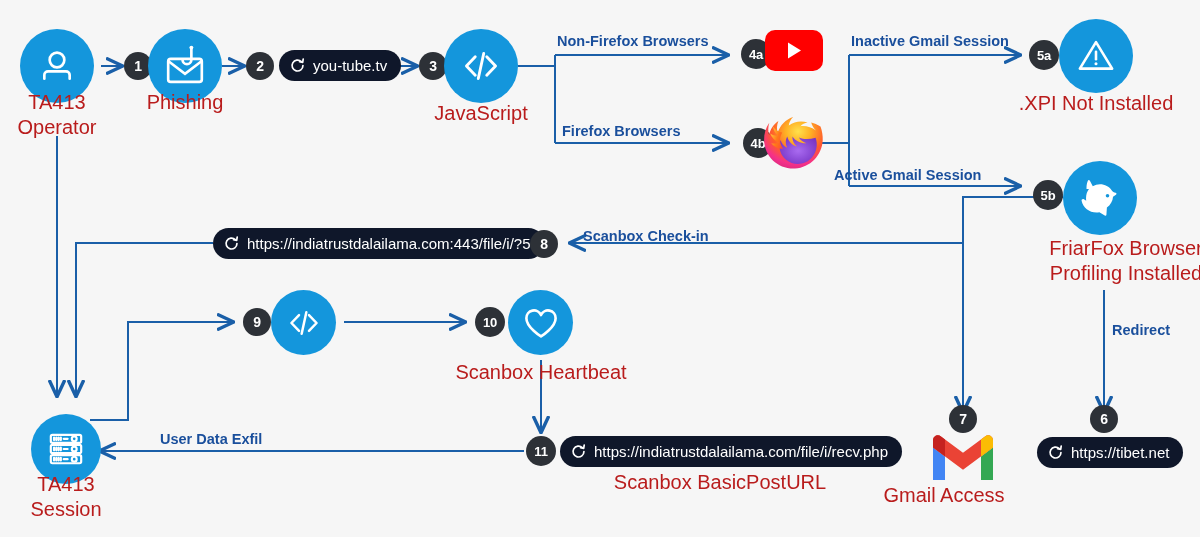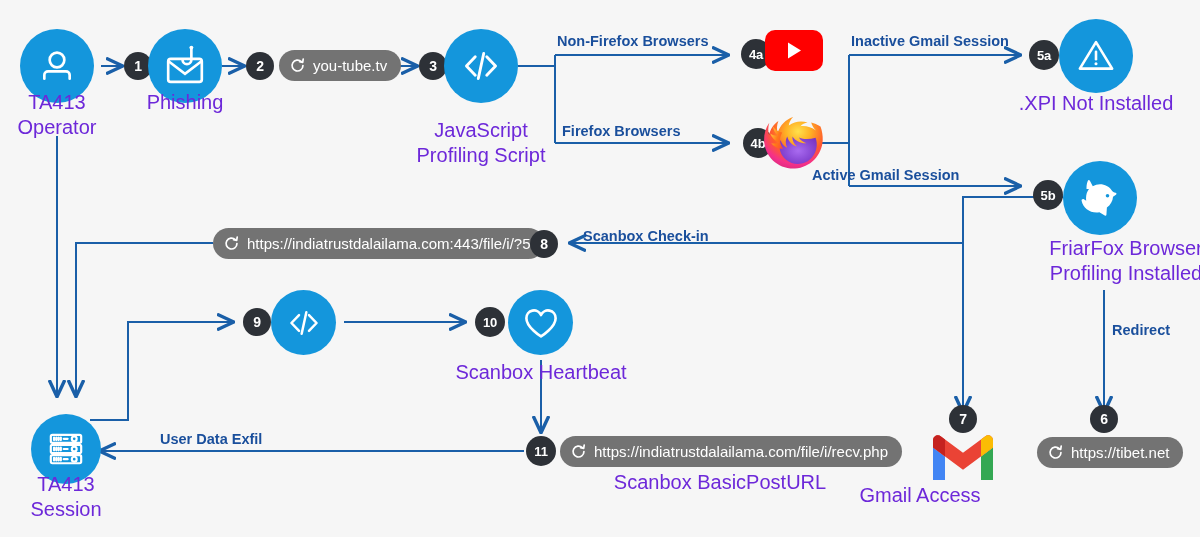--- a/index.html
+++ b/index.html
@@ -32,30 +32,30 @@
     font-weight: bold;
     font-family: "Liberation Sans", sans-serif;
     letter-spacing: -0.2px;
   }
   .badge.n1 { width: 28px; height: 28px; font-size: 14px; }
   .badge.n2 { width: 30px; height: 30px; font-size: 13px; }
 
   .caption {
     position: absolute;
     text-align: center;
-    color: #6d28d9;
+    color: #b91c1c;
     font-size: 20px;
     line-height: 25px;
     font-family: "Liberation Sans", sans-serif;
     white-space: nowrap;
   }
 
   .pill {
     position: absolute;
-    background: #737373;
+    background: #0f172a;
     border-radius: 18px;
     height: 31px;
     display: flex; align-items: center;
     padding: 0 14px 0 10px;
     gap: 7px;
     color: #ffffff;
     font-size: 15px;
     white-space: nowrap;
   }
   .pill .ptxt { font-family: "Liberation Sans", sans-serif; }
@@ -158,23 +158,22 @@
 
   <div class="node">
     <div class="badge n1" style="left:419px;top:52px;">3</div>
     <div class="circle" style="left:444px;top:29px;width:74px;height:74px;">
       <svg width="44" height="44" viewBox="0 0 26 26" fill="none" stroke="#fff" stroke-width="1.7" stroke-linecap="round" stroke-linejoin="round">
         <path d="M9.6 7.6 L4.4 13 L9.6 18.4"></path>
         <path d="M16.4 7.6 L21.6 13 L16.4 18.4"></path>
         <path d="M14.6 5.6 L11.4 20.4"></path>
       </svg>
     </div>
-    <div class="caption" style="left:395px;top:118px;width:172px;">
+    <div class="caption" style="left:395px;top:101px;width:172px;">
       <div>JavaScript</div>
-      <div>Profiling Script</div>
     </div>
   </div>
 
   <div class="edge-label" style="left:557px;top:33px;">Non-Firefox Browsers</div>
   <div class="edge-label" style="left:562px;top:123px;">Firefox Browsers</div>
 
   <div class="node">
     <div class="badge n2" style="left:741px;top:39px;">4a</div>
     <div style="position:absolute;left:765px;top:30px;width:58px;height:41px;background:#ff0000;border-radius:10px;display:flex;align-items:center;justify-content:center;">
       <svg width="17" height="19" viewBox="0 0 17 19">
@@ -207,21 +206,21 @@
           </linearGradient>
         </defs>
         <path d="M62.5 18.5c1.6 4.4 2.4 9 2.2 13.8-.6 15-12.6 27.4-27.6 28.2C20.4 61.4 6.6 48.8 6.1 32.2c-.2-6.6 1.8-12.6 5.2-17.5-1.3 4.3-1.4 8.6-.2 12.4 1.2-5.8 4.6-10.8 9.3-14-1.6 4-1.8 8-.7 11.5 2.4-7.4 8.1-13.2 15.4-15.6-2.6 2.6-4 5.6-4.3 8.6 5.6-4.2 12.6-5.2 18.8-3-2.9.5-5.4 1.8-7.2 3.6 5.6-.6 11.3 1 15.6 4.4-2.4-2.4-4-5.2-4.8-8.2 4.5 1 8.2 3.3 9.3 4.1z" fill="url(#ffOuter)"></path>
         <path d="M57.6 29.8c2.4 6.6 1.2 14.2-3.6 19.8-6.6 7.6-18.2 8.6-26 2.2-6-4.9-8-13-5.4-19.8 1 3.6 3.4 6.4 6.6 7.8-2-3.6-2-7.8 0-11.2 1.3 5 5 8.8 9.8 10-3.2-2.6-4.8-6.4-4.6-10.2 3.2 4.6 8.6 7.2 14.1 6.8-3.3-1-6-3.1-7.6-5.8 5 2.3 11 1.9 16.7.4z" fill="url(#ffInner)"></path>
         <path d="M24.2 24.4c-3.8-.6-7.2-2.8-9.1-6 .4 3.7 2.2 7 5 9.2-2.8.2-5.6-.6-7.8-2.2 1.4 4.2 4.8 7.5 9 8.8-2.4 1.4-5.4 1.8-8.1 1 2.8 3.6 7.2 5.7 11.8 5.5-2.2-3-3.2-6.6-2.9-10.1.3-2.3 1.1-4.4 2.1-6.2z" fill="url(#ffWing)"></path>
       </svg>
     </div>
   </div>
 
   <div class="edge-label" style="left:851px;top:33px;">Inactive Gmail Session</div>
-  <div class="edge-label" style="left:812px;top:167px;">Active Gmail Session</div>
+  <div class="edge-label" style="left:834px;top:167px;">Active Gmail Session</div>
 
   <div class="node">
     <div class="badge n2" style="left:1029px;top:40px;">5a</div>
     <div class="circle" style="left:1059px;top:19px;width:74px;height:74px;">
       <svg width="42" height="42" viewBox="0 0 26 26" fill="none" stroke="#fff" stroke-width="1.6" stroke-linejoin="round" stroke-linecap="round">
         <path d="M13 4.4 L23 20.8 H3 Z"></path>
         <path d="M13 10.4 v4.6"></path>
         <circle cx="13" cy="17.8" r="0.95" fill="#fff" stroke="none"></circle>
       </svg>
     </div>
@@ -324,21 +323,21 @@
     <div class="badge n1" style="left:949px;top:405px;">7</div>
     <div style="position:absolute;left:928px;top:431px;width:70px;height:52px;">
       <svg width="70" height="52" viewBox="0 0 70 52">
         <path d="M5 49 H17 V25.6 L5 16.6 Z" fill="#4285f4"></path>
         <path d="M53 49 H65 V16.6 L53 25.6 Z" fill="#34a853"></path>
         <path d="M5 16.6 L35 38.8 L65 16.6 V9.4 C65 5.2 60.3 2.9 57 5.4 L35 21.8 L13 5.4 C9.7 2.9 5 5.2 5 9.4 Z" fill="#ea4335"></path>
         <path d="M5 9.4 C5 5.2 9.7 2.9 13 5.4 L17 8.4 V25.6 L5 16.6 Z" fill="#c5221f"></path>
         <path d="M65 9.4 C65 5.2 60.3 2.9 57 5.4 L53 8.4 V25.6 L65 16.6 Z" fill="#fbbc04"></path>
       </svg>
     </div>
-    <div class="caption" style="left:842px;top:483px;width:156px;">
+    <div class="caption" style="left:866px;top:483px;width:156px;">
       <div>Gmail Access</div>
     </div>
   </div>
 
   <div class="node">
     <div class="badge n1" style="left:1090px;top:405px;">6</div>
     <div class="pill" style="left:1037px;top:437px;">
       <svg width="17" height="17" viewBox="0 0 20 20" fill="none" stroke="#fff" stroke-width="2" stroke-linecap="round">
         <path d="M16.4 10a6.4 6.4 0 1 1-1.9-4.5"></path>
         <path d="M16.7 2.6 L16.1 6.4 L12.4 5.6" stroke-linejoin="round"></path>

